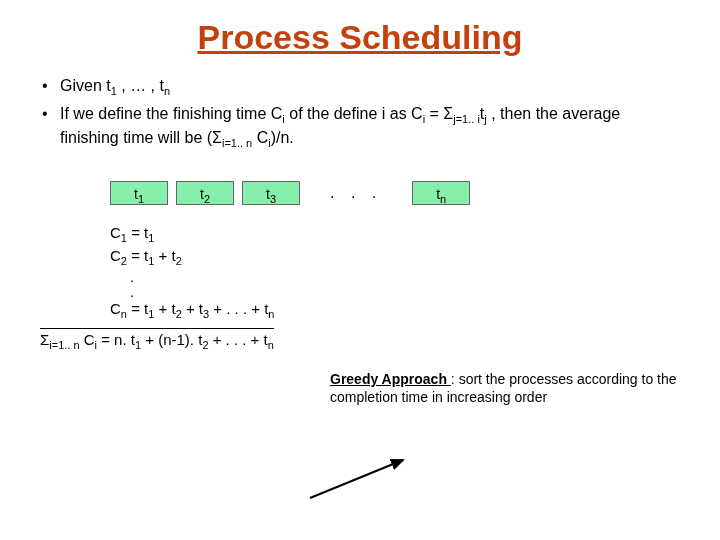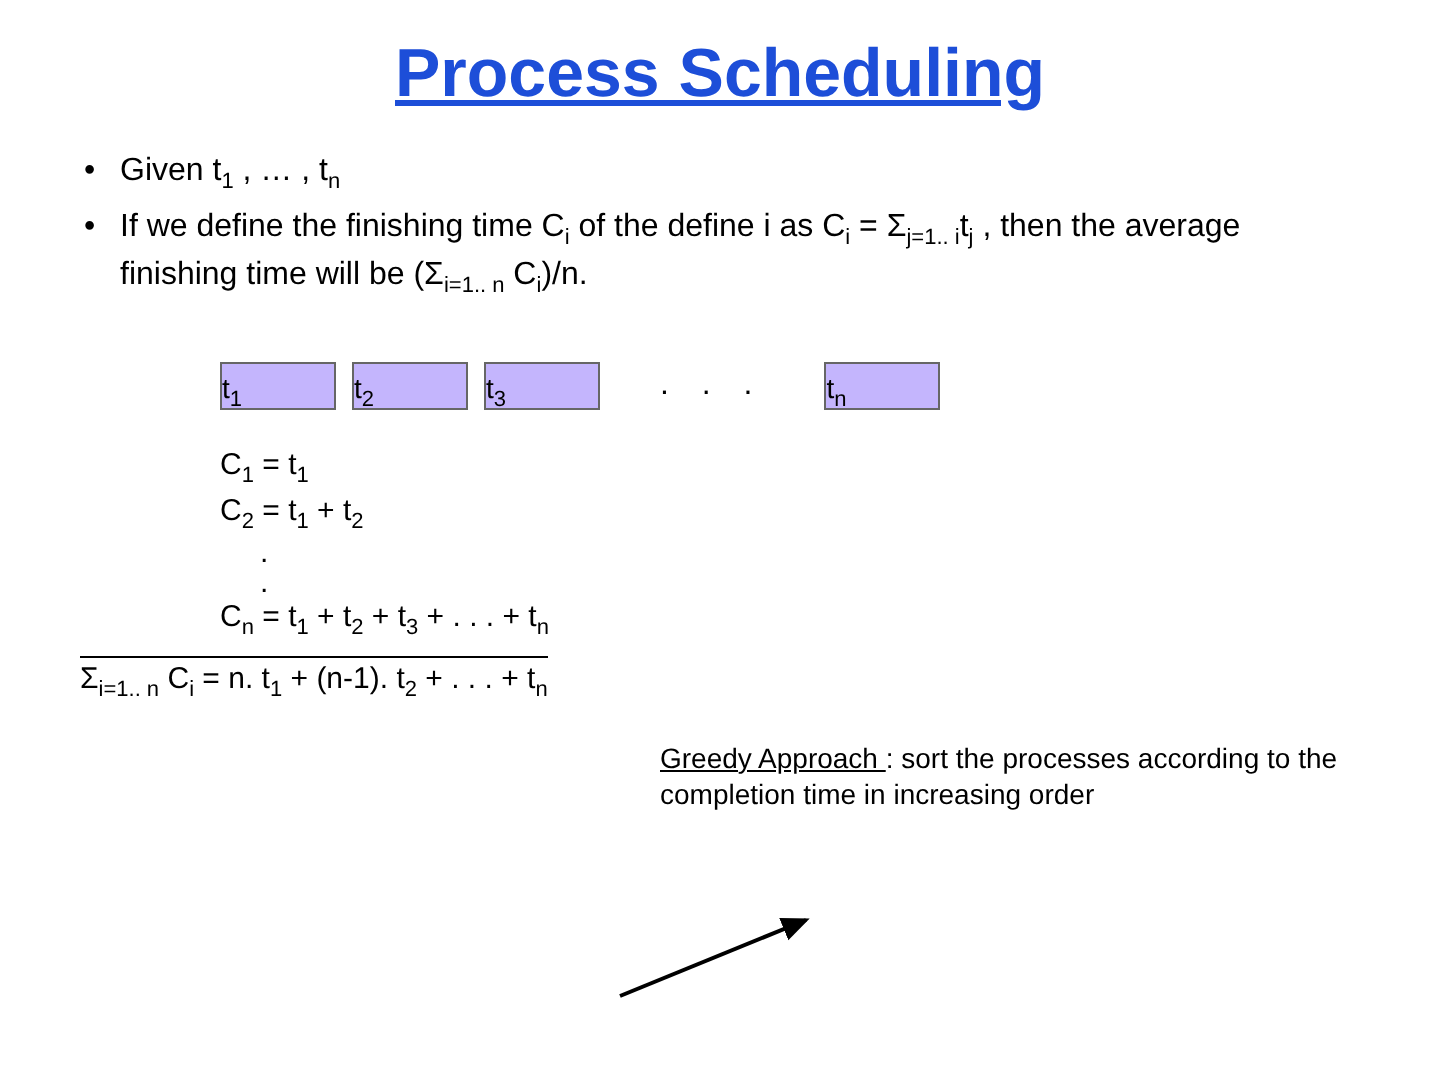--- a/index.html
+++ b/index.html
@@ -8,21 +8,21 @@
     height: 540px;
     background: #fff;
     font-family: "Comic Sans MS", cursive, sans-serif;
     color: #000;
     position: relative;
     overflow: hidden;
   }
   .title {
     text-align: center;
     font-size: 34px;
-    color: #1d4ed8;
+    color: #c2410c;
     text-decoration: underline;
     margin-top: 18px;
     margin-bottom: 18px;
   }
   .bullets {
     padding: 0 40px 0 60px;
     font-size: 16px;
     line-height: 1.35;
   }
   .bullets li {
@@ -37,26 +37,26 @@
     color: #000;
   }
   .sub { font-size: 11px; vertical-align: sub; }
   .boxes-row {
     display: flex;
     align-items: center;
     gap: 8px;
     margin: 30px 0 0 110px;
   }
   .tbox {
-    background: #c4b5fd;
+    background: #86efac;
     border: 1px solid #666;
     width: 58px;
     height: 24px;
     font-size: 14px;
-    text-align: left;
+    text-align: center;
     line-height: 24px;
   }
   .dots {
     font-size: 16px;
     letter-spacing: 6px;
     margin: 0 22px;
   }
   .calcs {
     margin: 18px 0 0 110px;
     font-size: 15px;
@@ -71,21 +71,21 @@
     padding-top: 2px;
   }
   .rightblock {
     position: absolute;
     left: 330px;
     top: 370px;
     width: 360px;
     font-size: 14px;
     line-height: 1.3;
   }
-  .rightblock .ga { text-decoration: underline; }
+  .rightblock .ga { text-decoration: underline; font-weight: bold; }
   .rightblock .small-note { margin-top: 18px; text-align: center; }
   .arrow {
     position: absolute;
     left: 305px;
     top: 455px;
     width: 105px;
     height: 48px;
     pointer-events: none;
   }
 </style>

